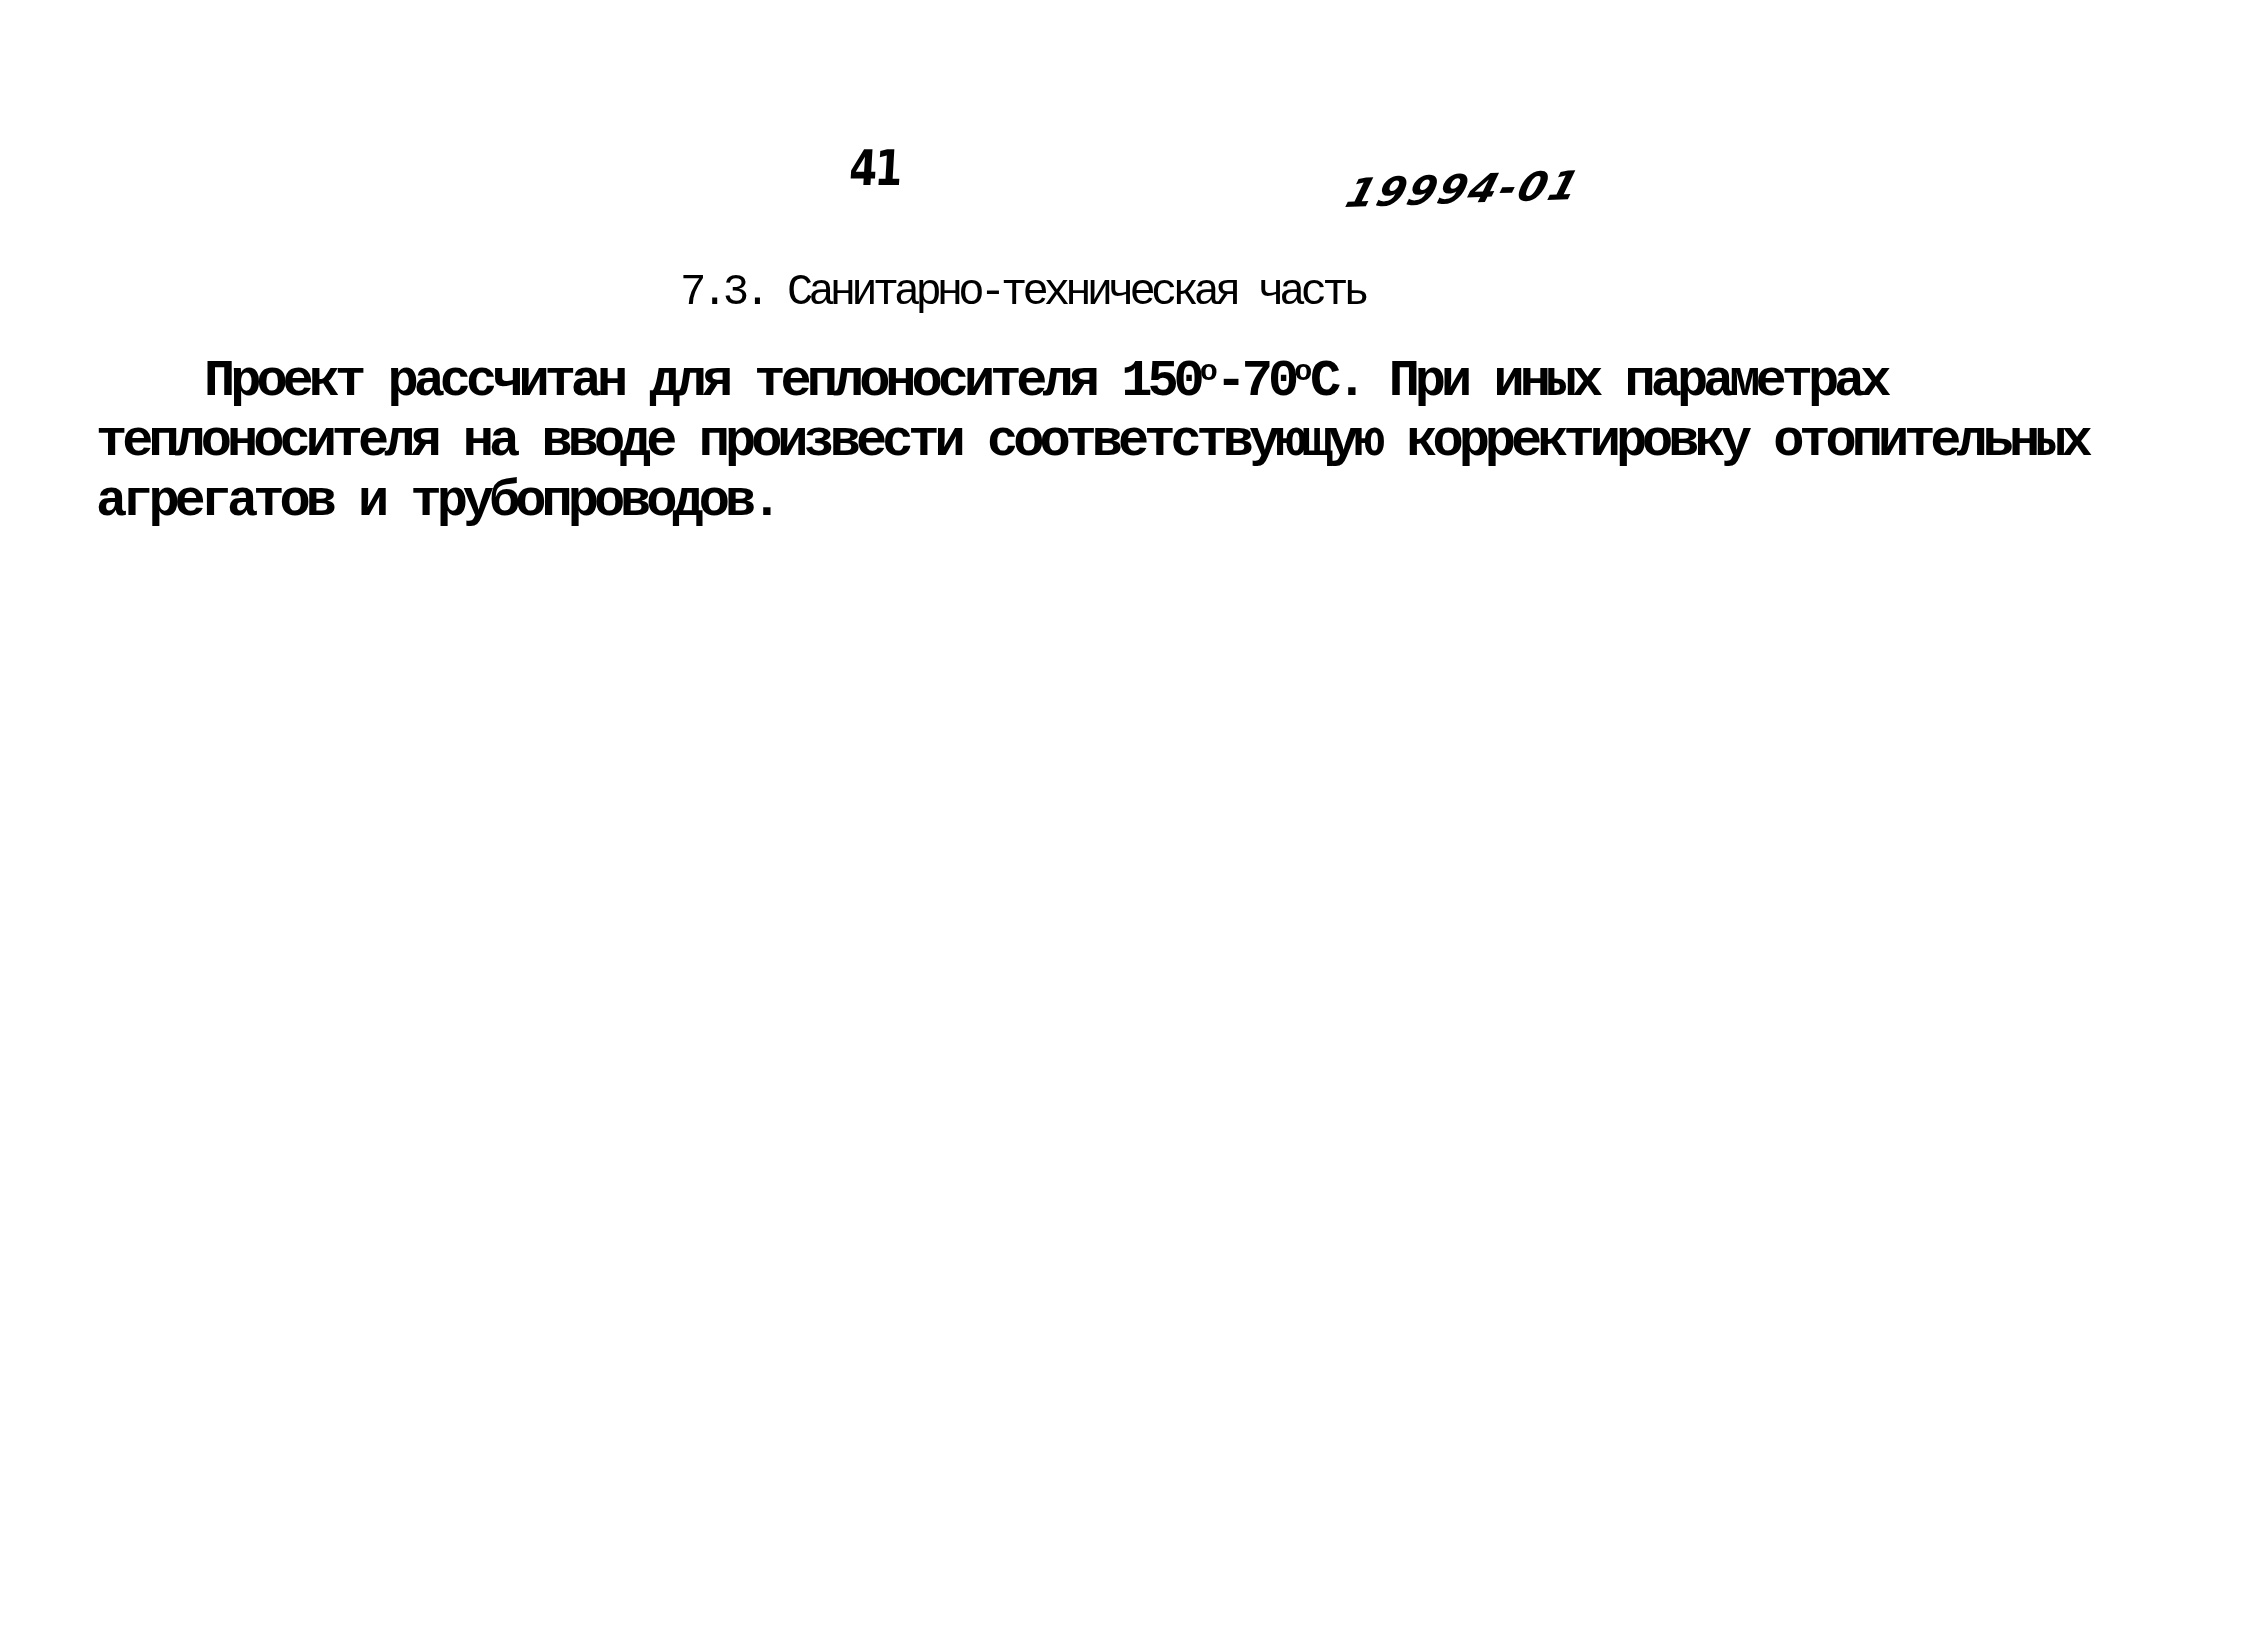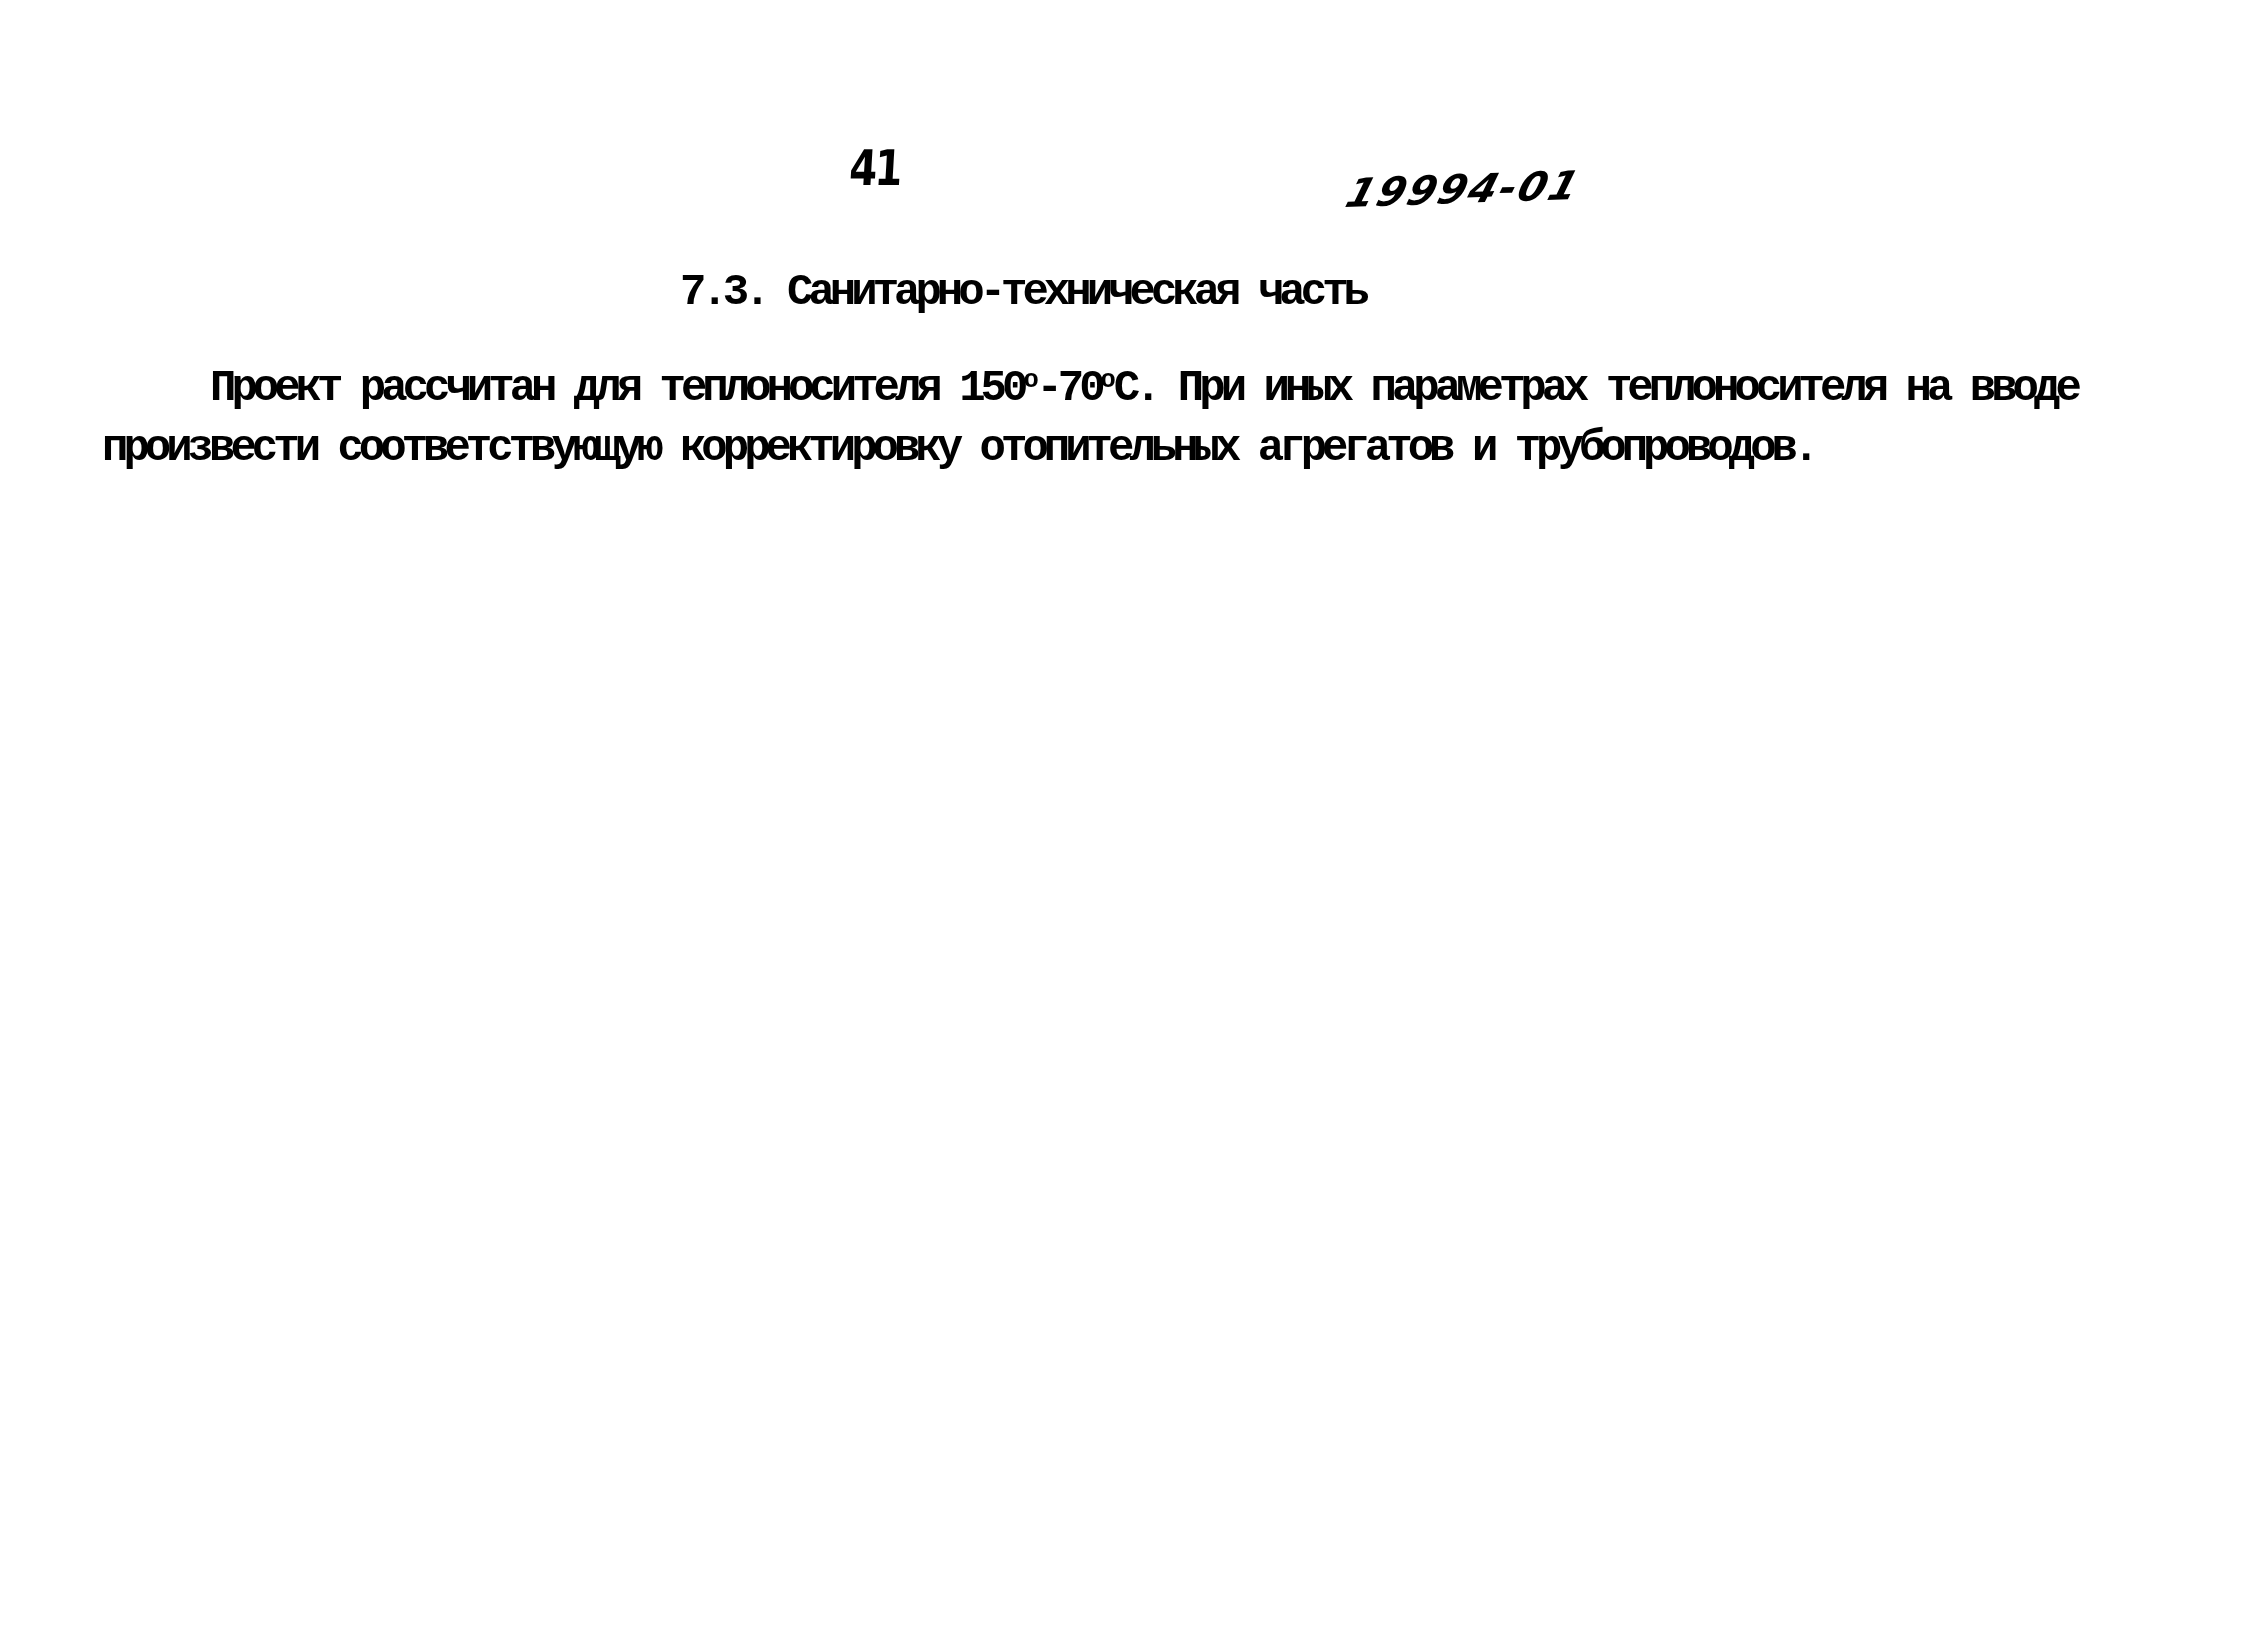--- a/index.html
+++ b/index.html
@@ -42,33 +42,33 @@
     transform-origin: left bottom;
     white-space: nowrap;
   }
   
   .heading {
     position: absolute;
     left: 680px;
     top: 267px;
     margin: 0;
     font-size: 44px;
-    font-weight: bold;
+    font-weight: normal;
     letter-spacing: -5px;
     white-space: nowrap;
     font-family: "Liberation Mono", monospace;
   }
   
   .body-text {
     position: absolute;
     left: 96px;
     top: 352px;
     width: 1997px;
-    margin: 6px;
-    font-size: 44px;
+    margin: 0;
+    font-size: 52px;
     font-weight: bold;
     letter-spacing: -5px;
     line-height: 60px;
     text-indent: 108px;
     font-family: "Liberation Mono", monospace;
     text-align: left;
   }
   .body-text sup {
     font-size: 58%;
     line-height: 0;

